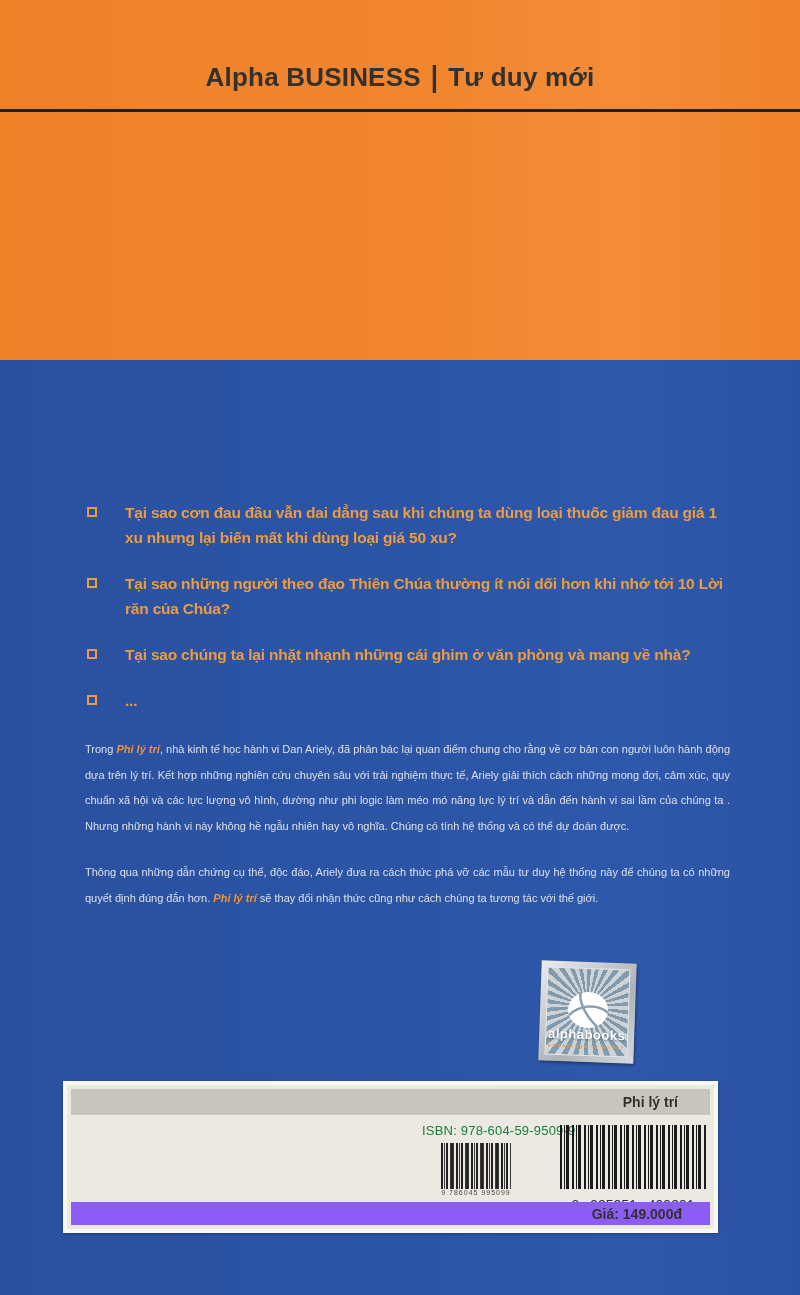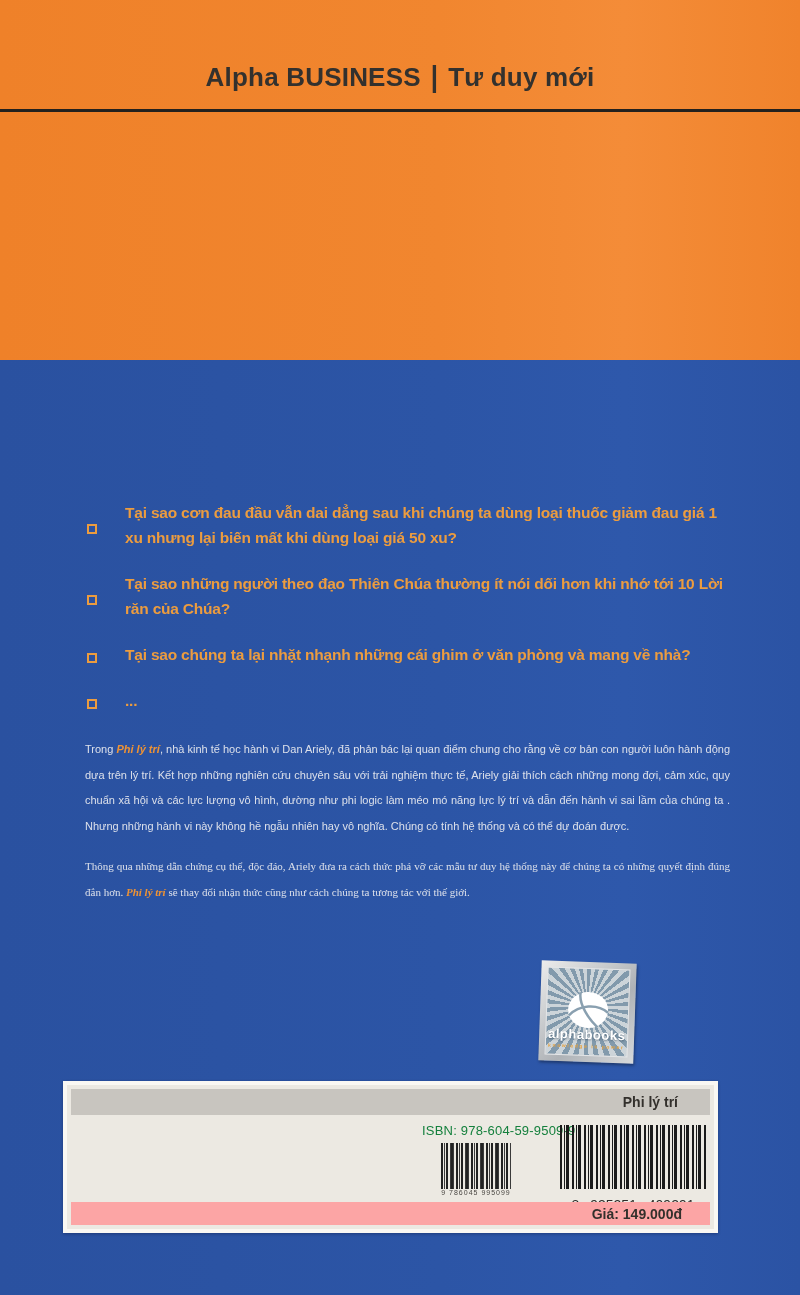--- a/index.html
+++ b/index.html
@@ -53,21 +53,21 @@
 
   
   .bullet-list {
     position: absolute;
     top: 500px; left: 85px;
     width: 645px;
     list-style: none;
   }
   .bullet-item {
     display: flex;
-    align-items: center;
+    align-items: flex-start;
     margin-bottom: 21px;
     color: #ec9c3f;
     font-weight: bold;
     font-size: 15.5px;
     line-height: 25px;
     letter-spacing: -0.2px;
   }
   .bullet-square {
     flex: 0 0 auto;
     width: 10px;
@@ -80,21 +80,21 @@
   
   .synopsis {
     position: absolute;
     top: 737px; left: 85px;
     width: 645px;
     color: #dce0ea;
     font-size: 11px;
     line-height: 25.5px;
     text-align: justify;
   }
-  .synopsis p + p { margin-top: 15px; font-family: Liberation Serif, serif; }
+  .synopsis p + p { margin-top: 21px; }
   .book-title-inline {
     color: #ef9334;
     font-weight: bold;
     font-style: italic;
   }
 
   
   .publisher-logo {
     position: absolute;
     top: 962px; left: 540px;
@@ -211,21 +211,21 @@
     text-align: center;
     font-size: 14px;
     color: #2e2b28;
     word-spacing: 7px;
     white-space: nowrap;
   }
   .price-bar {
     position: absolute;
     bottom: 4px; left: 4px; right: 4px;
     height: 23px;
-    background: #fca5a5;
+    background: #8b5cf6;
     display: flex;
     align-items: center;
     justify-content: flex-end;
     padding-right: 28px;
     font-size: 14px;
     font-weight: bold;
     color: #33302c;
   }
 </style>
 </head>

